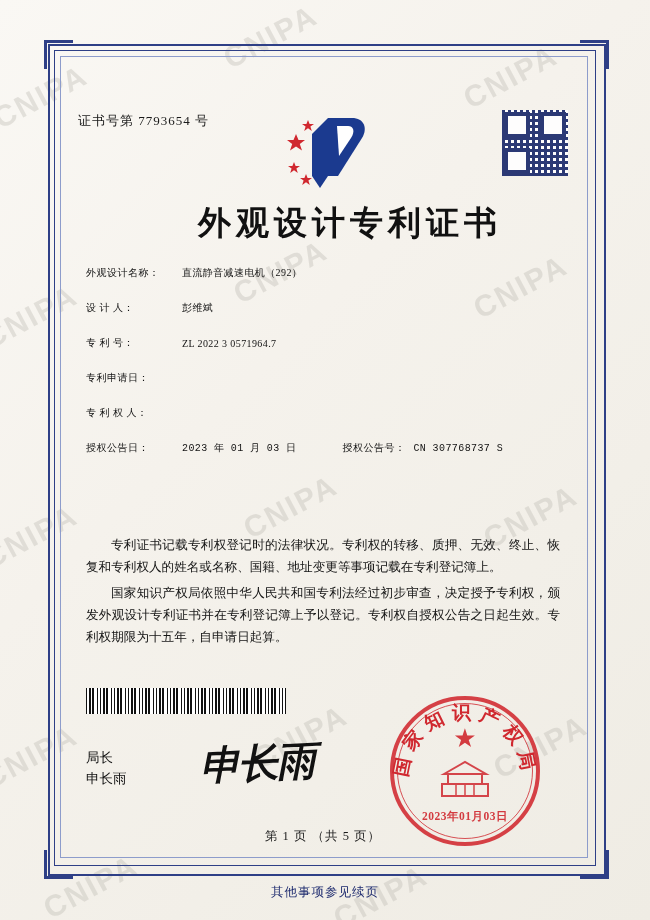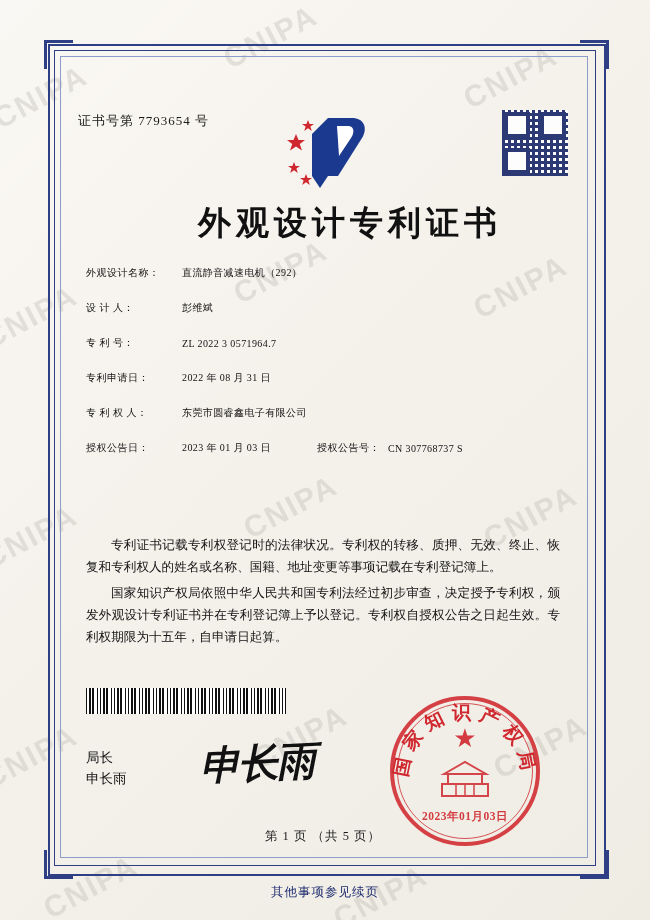--- a/index.html
+++ b/index.html
@@ -155,21 +155,21 @@
   }
   .field-label {
     width: 96px;
     flex: 0 0 96px;
     letter-spacing: 0.5px;
   }
   .field-value {
     flex: 1;
     letter-spacing: 0.4px;
   }
-  .field-row.dual .field-value { flex: 0 0 auto; }
+  .field-row.dual .field-value { flex: 0 0 auto; font-family: Liberation Mono, monospace; }
   .field-label2 {
     margin-left: 46px;
     margin-right: 8px;
     letter-spacing: 0.5px;
   }
 
   
   .paras {
     position: absolute;
     left: 26px; top: 478px;
@@ -355,26 +355,24 @@
         <div class="field-value">彭维斌</div>
       </div>
 
       <div class="field-row">
         <div class="field-label">专  利  号：</div>
         <div class="field-value">ZL 2022 3 0571964.7</div>
       </div>
 
       <div class="field-row">
         <div class="field-label">专利申请日：</div>
-        <div class="field-value">2022 年 08 月 31 日</div>
       </div>
 
       <div class="field-row">
         <div class="field-label">专 利 权 人：</div>
-        <div class="field-value">东莞市圆睿鑫电子有限公司</div>
       </div>
 
 
       <div class="field-row dual">
         <div class="field-label">授权公告日：</div>
         <div class="field-value">2023 年 01 月 03 日</div>
         <div class="field-label2">授权公告号：</div>
         <div class="field-value">CN 307768737 S</div>
       </div>
 

